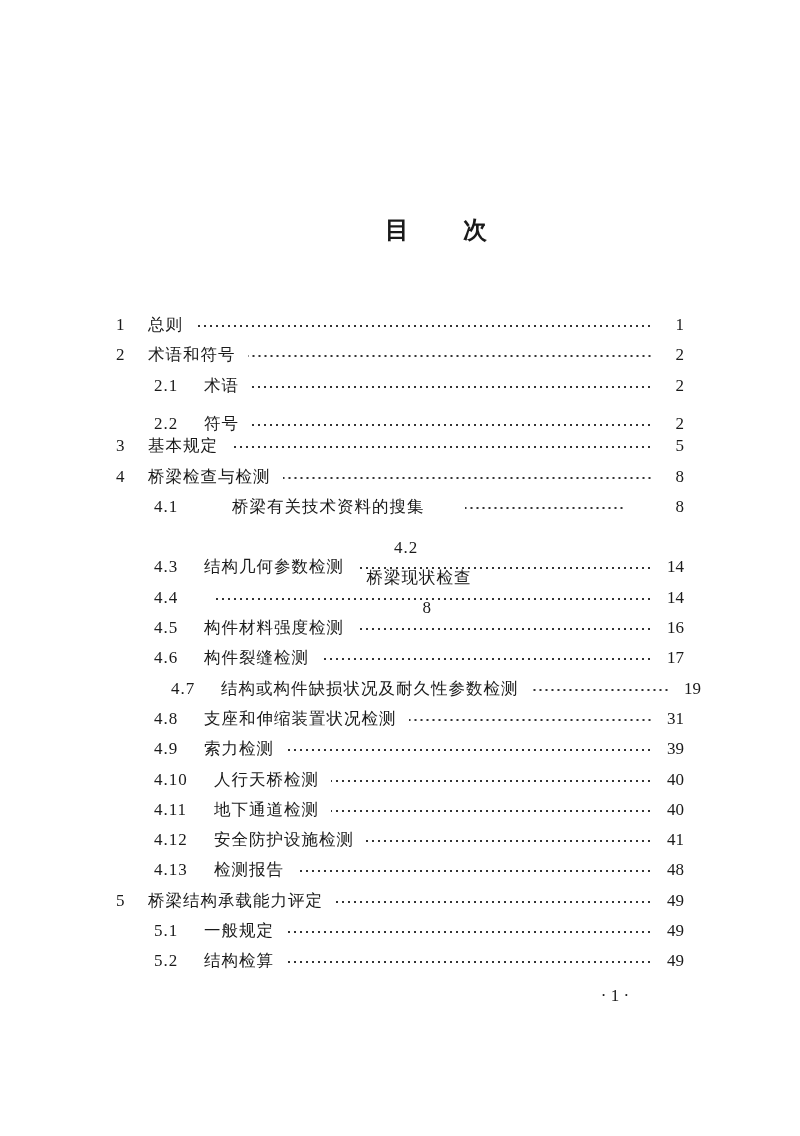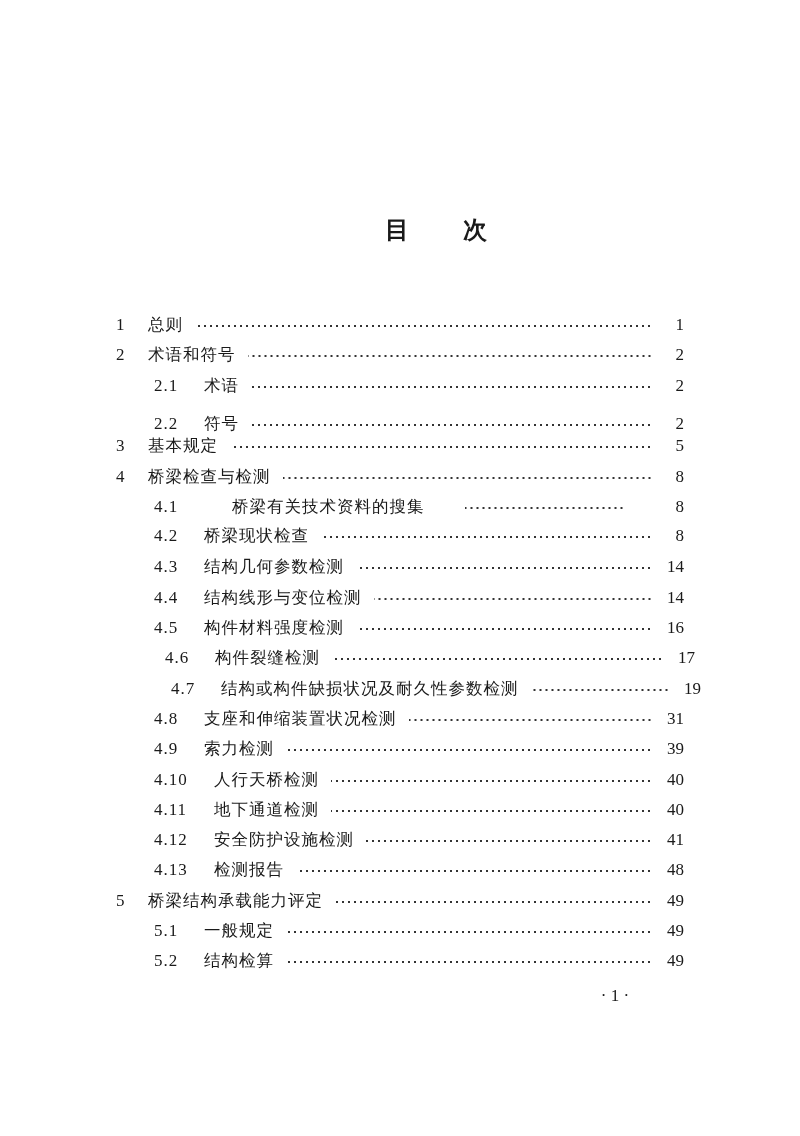--- a/index.html
+++ b/index.html
@@ -139,45 +139,44 @@
       <span class="toc-title">桥梁检查与检测</span>
       <span class="toc-leader"></span>
       <span class="toc-page">8</span>
     </div>
     <div class="toc-row" style="top: 181.8px; left: 154px; width: 530px; gap: 28px;">
       <span class="toc-num" style="width: 50px;">4.1</span>
       <span class="toc-title">桥梁有关技术资料的搜集</span>
       <span class="toc-leader"></span>
       <span class="toc-page">8</span>
     </div>
-    <div class="toc-row" style="top: 211px; left: 154px; width: 530px;">
+    <div class="toc-row" style="top: 223px; left: 154px; width: 530px; flex-direction: column;">
       <span class="toc-num" style="width: 50px;">4.2</span>
       <span class="toc-title">桥梁现状检查</span>
       <span class="toc-leader"></span>
       <span class="toc-page">8</span>
     </div>
     <div class="toc-row" style="top: 242.4px; left: 154px; width: 530px;">
       <span class="toc-num" style="width: 50px;">4.3</span>
       <span class="toc-title">结构几何参数检测</span>
       <span class="toc-leader"></span>
       <span class="toc-page">14</span>
     </div>
     <div class="toc-row" style="top: 272.7px; left: 154px; width: 530px;">
       <span class="toc-num" style="width: 50px;">4.4</span>
-      <span class="toc-title">结构线形与变位检测</span>
       <span class="toc-leader"></span>
       <span class="toc-page">14</span>
     </div>
     <div class="toc-row" style="top: 303px; left: 154px; width: 530px;">
       <span class="toc-num" style="width: 50px;">4.5</span>
       <span class="toc-title">构件材料强度检测</span>
       <span class="toc-leader"></span>
       <span class="toc-page">16</span>
     </div>
-    <div class="toc-row" style="top: 333.3px; left: 165px; width: 530px;">
+    <div class="toc-row" style="top: 333.3px; left: 154px; width: 530px;">
       <span class="toc-num" style="width: 50px;">4.6</span>
       <span class="toc-title">构件裂缝检测</span>
       <span class="toc-leader"></span>
       <span class="toc-page">17</span>
     </div>
     <div class="toc-row" style="top: 363.6px; left: 171px; width: 530px;">
       <span class="toc-num" style="width: 50px;">4.7</span>
       <span class="toc-title">结构或构件缺损状况及耐久性参数检测</span>
       <span class="toc-leader"></span>
       <span class="toc-page">19</span>

